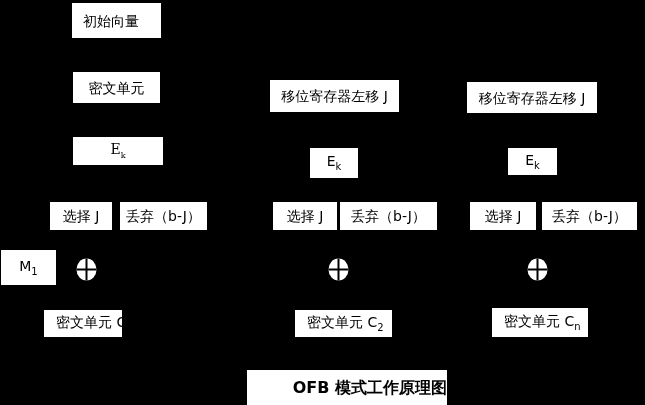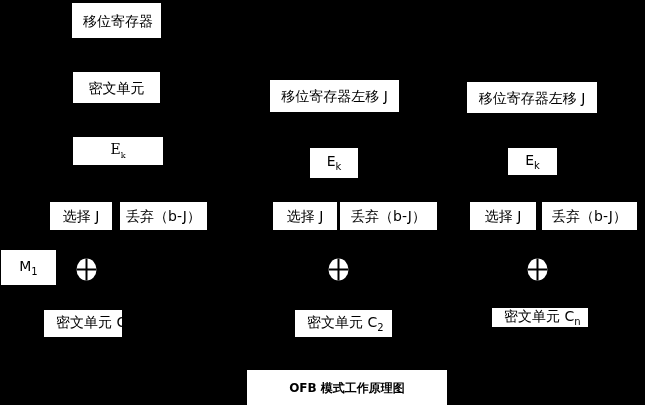--- a/index.html
+++ b/index.html
@@ -49,32 +49,32 @@
   .x-2      { left: 328px; top: 258px; }
   .b-ct2    { left: 295px; top: 310px; width: 97px;  height: 27px; padding-left: 12px; }
 
   
   .b-shift3 { left: 467px; top: 82px;  width: 130px; height: 31px; }
   .b-enc3   { left: 508px; top: 148px; width: 49px;  height: 27px; }
   .b-sel3   { left: 470px; top: 202px; width: 66px;  height: 28px; }
   .b-dis3   { left: 542px; top: 202px; width: 95px;  height: 28px; }
   .b-msg3   { left: 452px; top: 253px; width: 42px;  height: 31px; }
   .x-3      { left: 527px; top: 258px; }
-  .b-ct3    { left: 492px; top: 308px; width: 96px;  height: 19px; padding-left: 12px; }
+  .b-ct3    { left: 492px; top: 308px; width: 96px;  height: 29px; padding-left: 12px; }
 
   
-  .b-title  { left: 247px; top: 370px; width: 200px; height: 35px; font-weight: bold; font-size: 12px; }
+  .b-title  { left: 247px; top: 370px; width: 200px; height: 35px; font-weight: bold; font-size: 16px; justify-content: flex-end; }
 </style>
 </head>
 <body>
 
 <div id="stage">
 
   <div class="box left b-iv">
-      <span>移位寄存器</span>
+      <span>初始向量</span>
     </div>
   <div class="box b-shift1">
       <span>密文单元</span>
     </div>
   <div class="box serif b-enc1">
     <span><span>E</span><sub>k</sub></span>
   </div>
   <div class="box b-sel1">
       <span>选择 J</span>
     </div>

